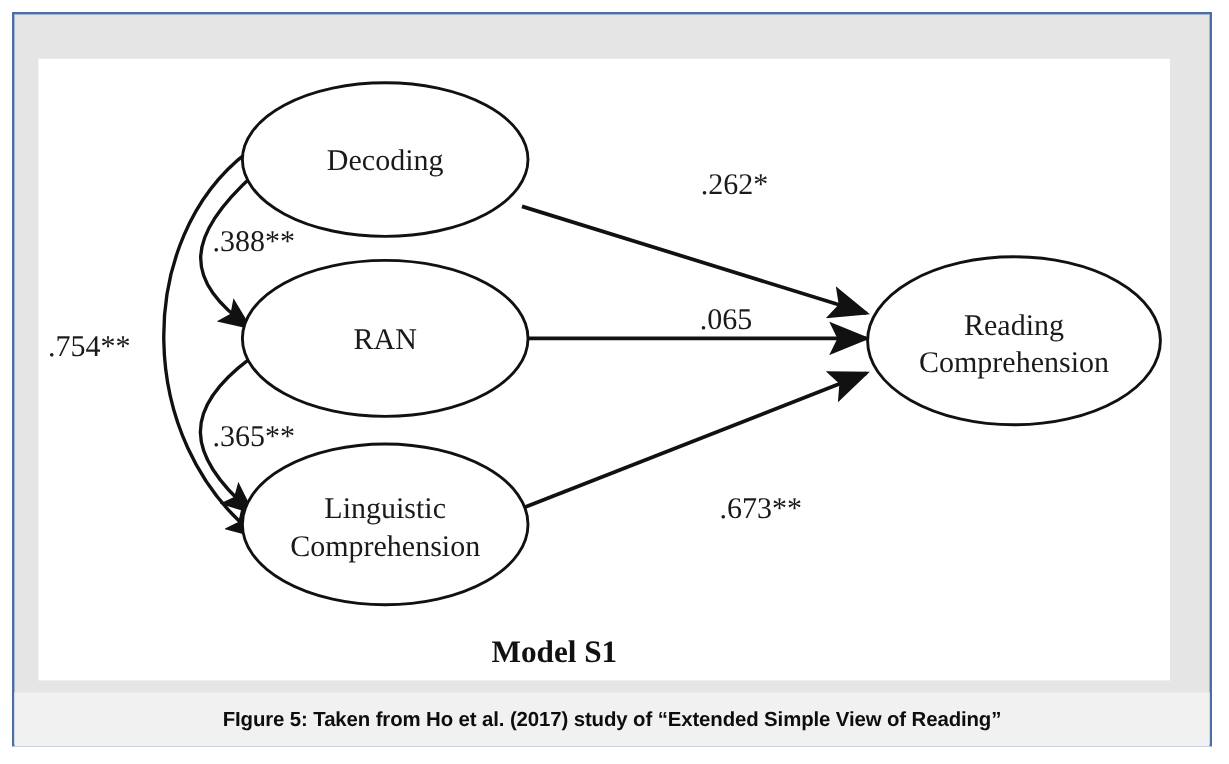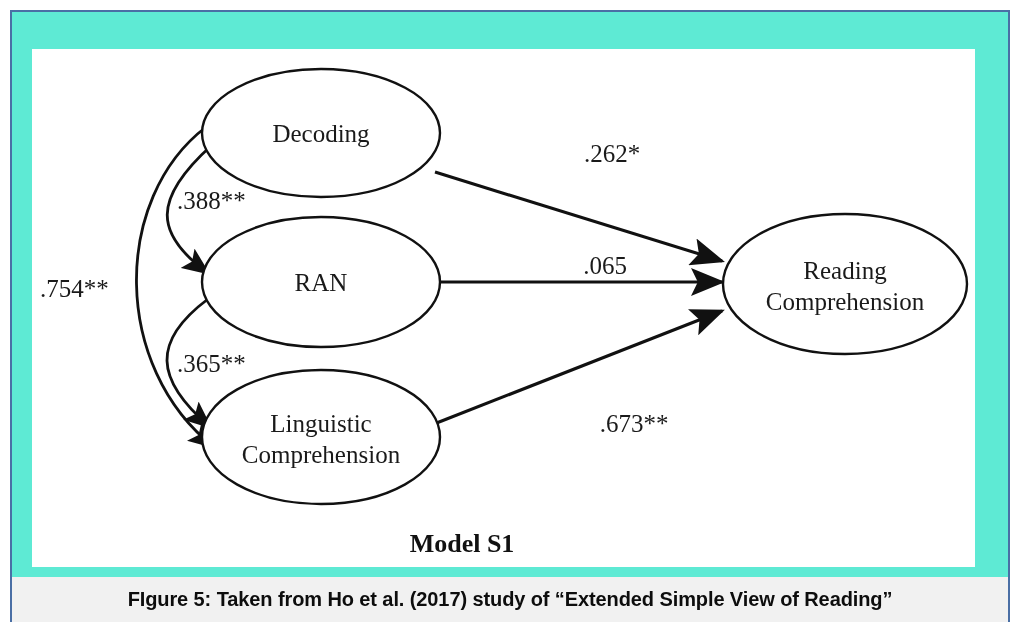--- a/index.html
+++ b/index.html
@@ -24,21 +24,21 @@
 
   
   #figure-frame {
     position: absolute;
     left: 10px;
     top: 10px;
     width: 1000px;
     height: 612px;
     box-sizing: border-box;
     border: 2px solid #4a6fa5;
-    background: #5eead4;
+    background: #e5e5e5;
     text-align: center;
   }
 
   
   #figure-plate {
     position: absolute;
     left: 20px;
     top: 37px;
     width: 943px;
     height: 518px;
@@ -61,21 +61,21 @@
     top: 565px;
     width: 996px;
     height: 45px;
     display: flex;
     align-items: center;
     justify-content: center;
     background: #f1f1f1;
   }
   #figure-caption .caption-text {
     font-family: "Liberation Sans", sans-serif;
-    font-size: 20px;
+    font-size: 17px;
     font-weight: 600;
     color: #0d0d0d;
     letter-spacing: -0.1px;
     white-space: nowrap;
   }
 
   
   .node-label {
     font-family: "Liberation Serif", serif;
     font-size: 25px;

